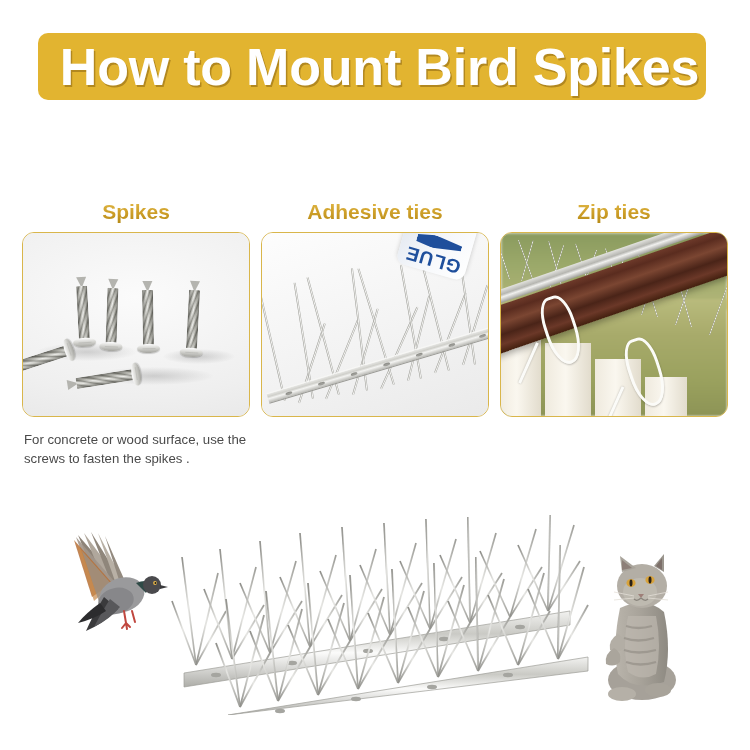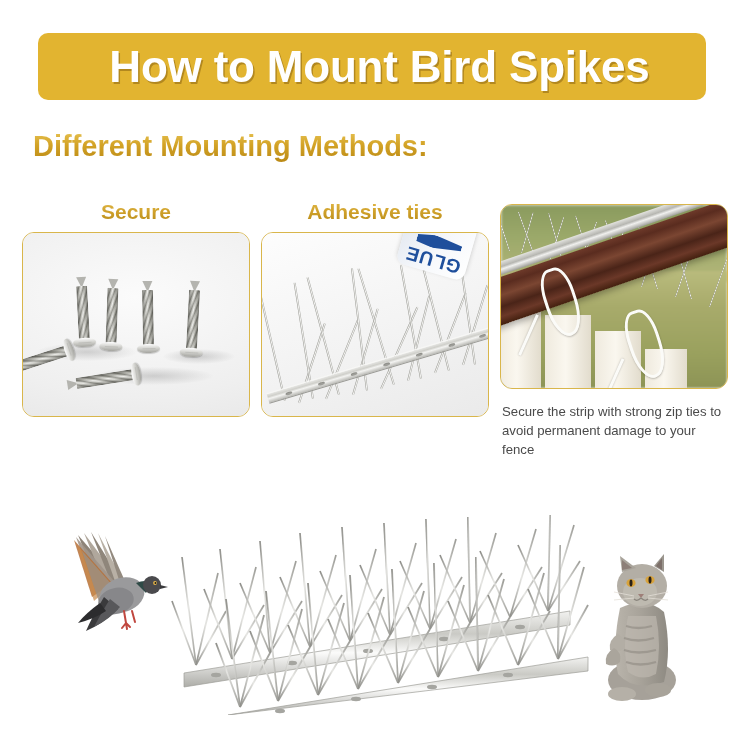--- a/index.html
+++ b/index.html
@@ -19,21 +19,21 @@
   #title-banner {
     position: absolute;
     left: 38px; top: 33px;
     width: 668px; height: 67px;
     background: #e2b430;
     border-radius: 10px;
     display: flex; align-items: center; justify-content: center;
   }
   #title-text {
     color: #ffffff;
-    font-size: 44px;
+    font-size: 52px;
     font-weight: bold;
     letter-spacing: -0.2px;
     white-space: nowrap;
     text-shadow: 1.5px 1.5px 0.5px rgba(120,82,10,0.45);
     margin-left: 15px;
   }
 
   
   #subtitle {
     position: absolute;
@@ -258,26 +258,25 @@
 </style>
 </head>
 <body>
 
 <div id="page">
 
   <div id="title-banner">
     <span id="title-text">How to Mount Bird Spikes</span>
   </div>
 
-  <div id="subtitle">Different Mounting Methods:</div>
 
   <div id="methods">
 
     <div class="method-col">
-      <div class="method-heading">Secure</div>
+      <div class="method-heading">Spikes</div>
 
       <div class="photo-frame">
         <div class="screws-bg"></div>
 
         <div class="screw-shadow" style="left:14px;  top:110px; width:100px; height:18px;"></div>
         <div class="screw-shadow" style="left:72px;  top:134px; width:118px; height:18px;"></div>
         <div class="screw-shadow" style="left:140px; top:116px; width:72px;  height:15px;"></div>
 
         <div class="screw" style="left:48px; top:44px; width:24px; height:72px; transform: rotate(-3deg);">
           <div class="tip" style="top:0;"></div>
@@ -309,20 +308,21 @@
           <div class="head" style="top:61px;"></div>
         </div>
 
         <div class="screw" style="left:70px; top:108px; width:24px; height:76px; transform: rotate(-99deg);">
           <div class="tip" style="top:0;"></div>
           <div class="shank" style="top:9px;  height:58px;"></div>
           <div class="head" style="top:65px;"></div>
         </div>
       </div>
 
+      <div class="caption">For concrete or wood surface, use the screws to fasten the spikes .</div>
     </div>
 
     <div class="method-col">
       <div class="method-heading">Adhesive ties</div>
 
       <div class="photo-frame">
         <div class="glue-bg"></div>
 
         <div class="wire" style="left:22px;  top:58px;  width:1.6px; height:110px; transform: rotate(-13deg);"></div>
         <div class="wire" style="left:36px;  top:86px;  width:1.6px; height:84px;  transform: rotate(18deg);"></div>
@@ -355,20 +355,21 @@
             <span class="glue-label">GLUE</span>
             <span class="glue-graphic"></span>
           </div>
 
         </div>
       </div>
 
     </div>
 
     <div class="method-col">
+      <div class="method-heading">Zip ties</div>
 
       <div class="photo-frame">
         <div class="zip-bg">
           <div class="zip-sky"></div>
           <div class="zip-grass"></div>
 
           <div class="zip-fence-panel" style="left:-4px;  top:96px; width:44px; height:92px;"></div>
           <div class="zip-fence-panel" style="left:44px;  top:110px; width:46px; height:78px;"></div>
           <div class="zip-fence-panel" style="left:94px;  top:126px; width:46px; height:62px;"></div>
           <div class="zip-fence-panel" style="left:144px; top:144px; width:42px; height:44px;"></div>
@@ -392,21 +393,20 @@
           <div class="zip-rail"></div>
 
           <div class="ziptie" style="left:44px; top:62px; width:32px; height:70px; transform: rotate(-18deg);"></div>
           <div class="ziptie-tail" style="left:26px; top:108px; height:44px; transform: rotate(24deg);"></div>
 
           <div class="ziptie" style="left:128px; top:104px; width:32px; height:70px; transform: rotate(-18deg);"></div>
           <div class="ziptie-tail" style="left:112px; top:152px; height:42px; transform: rotate(24deg);"></div>
         </div>
       </div>
 
-      <div class="caption">Secure the strip with strong zip ties to avoid permanent damage to your fence</div>
     </div>
 
   </div>
 
   <div id="hero">
 
     <svg id="pigeon" viewBox="0 0 120 120">
 
       <g>
         <path d="M18 8 L56 52 L40 62 Z" fill="#8d8378"></path>

